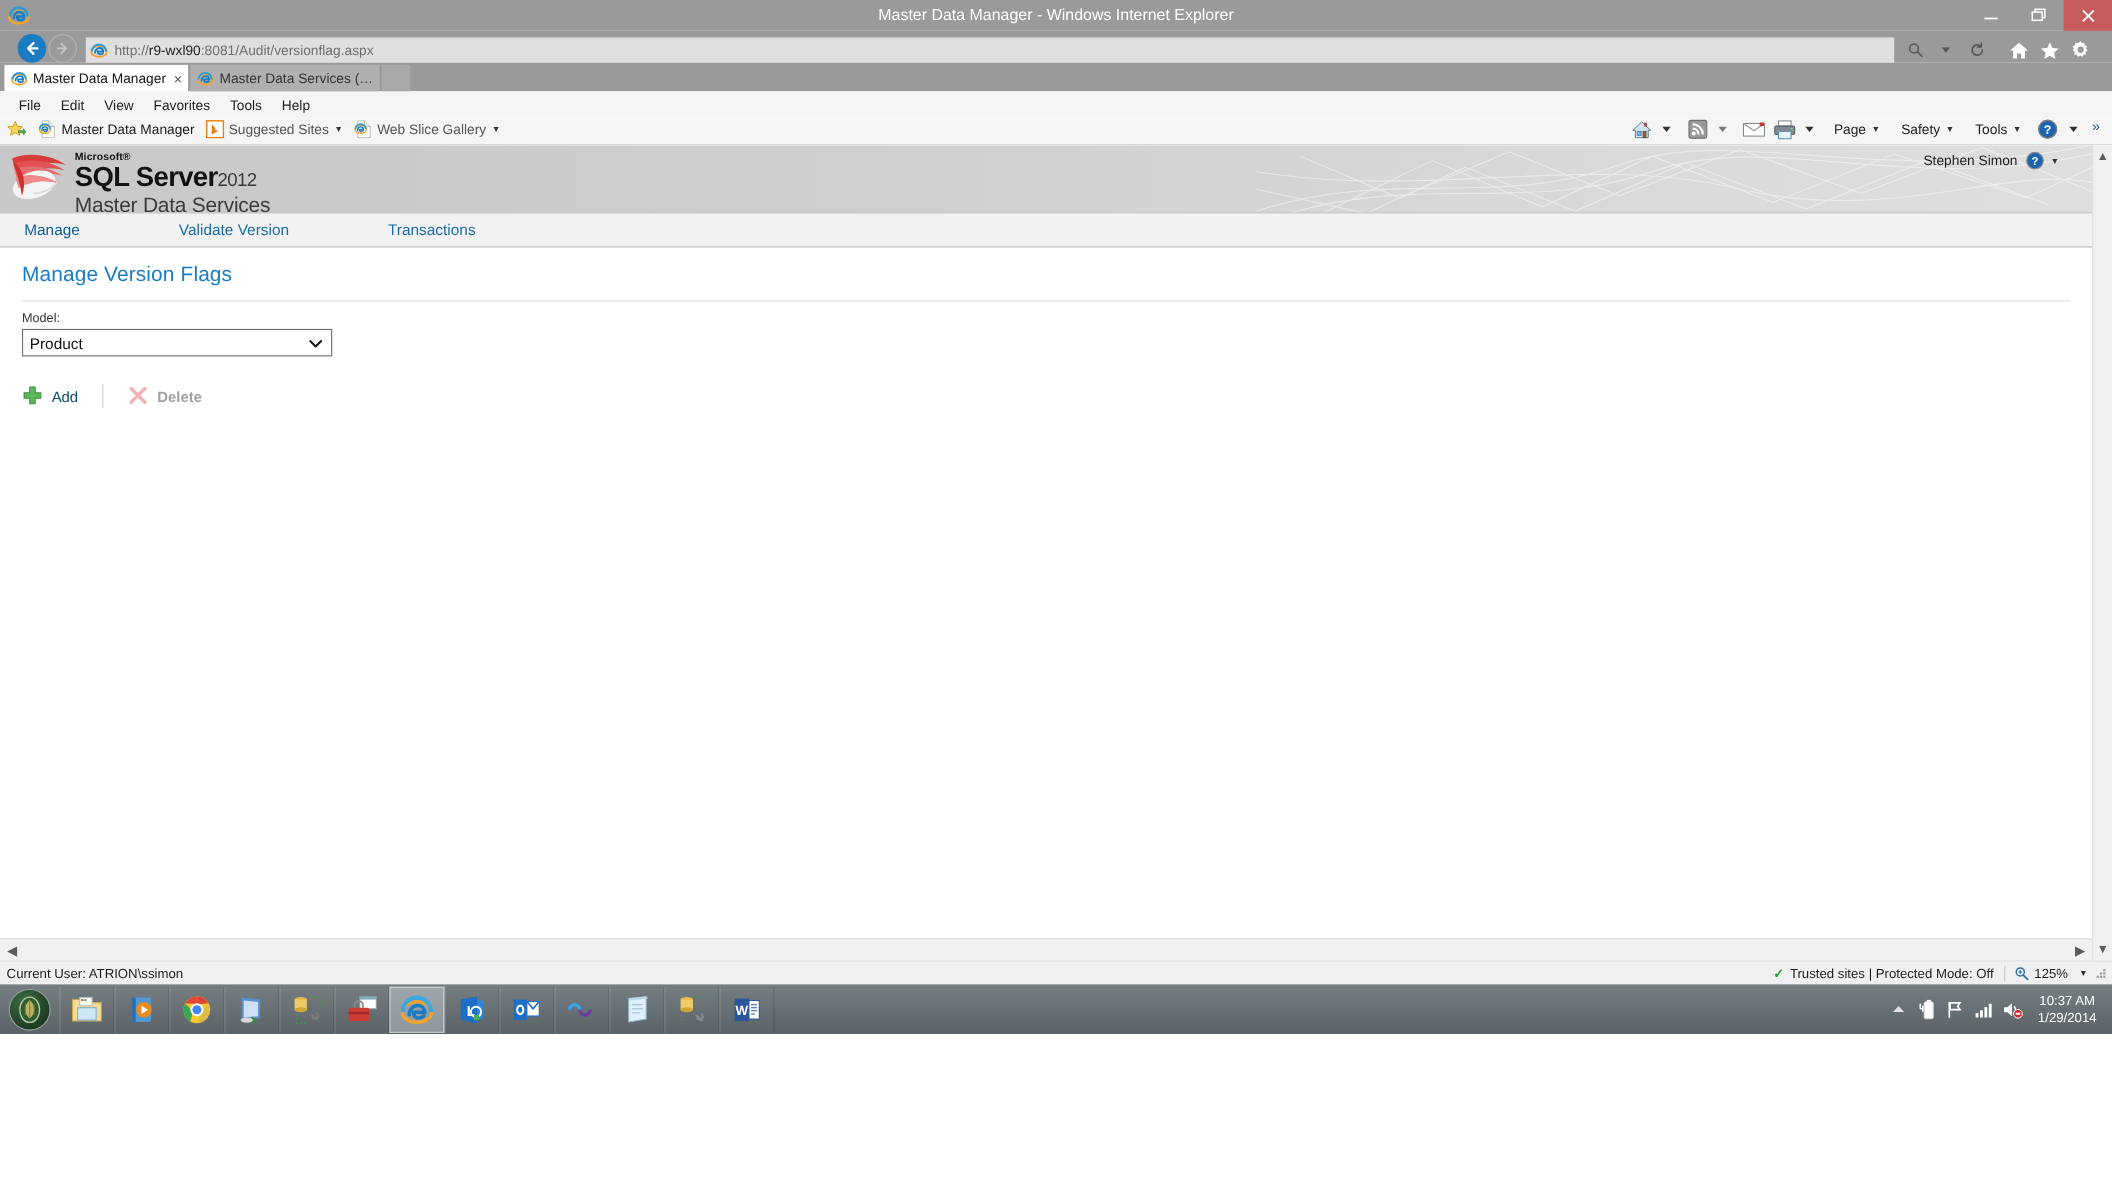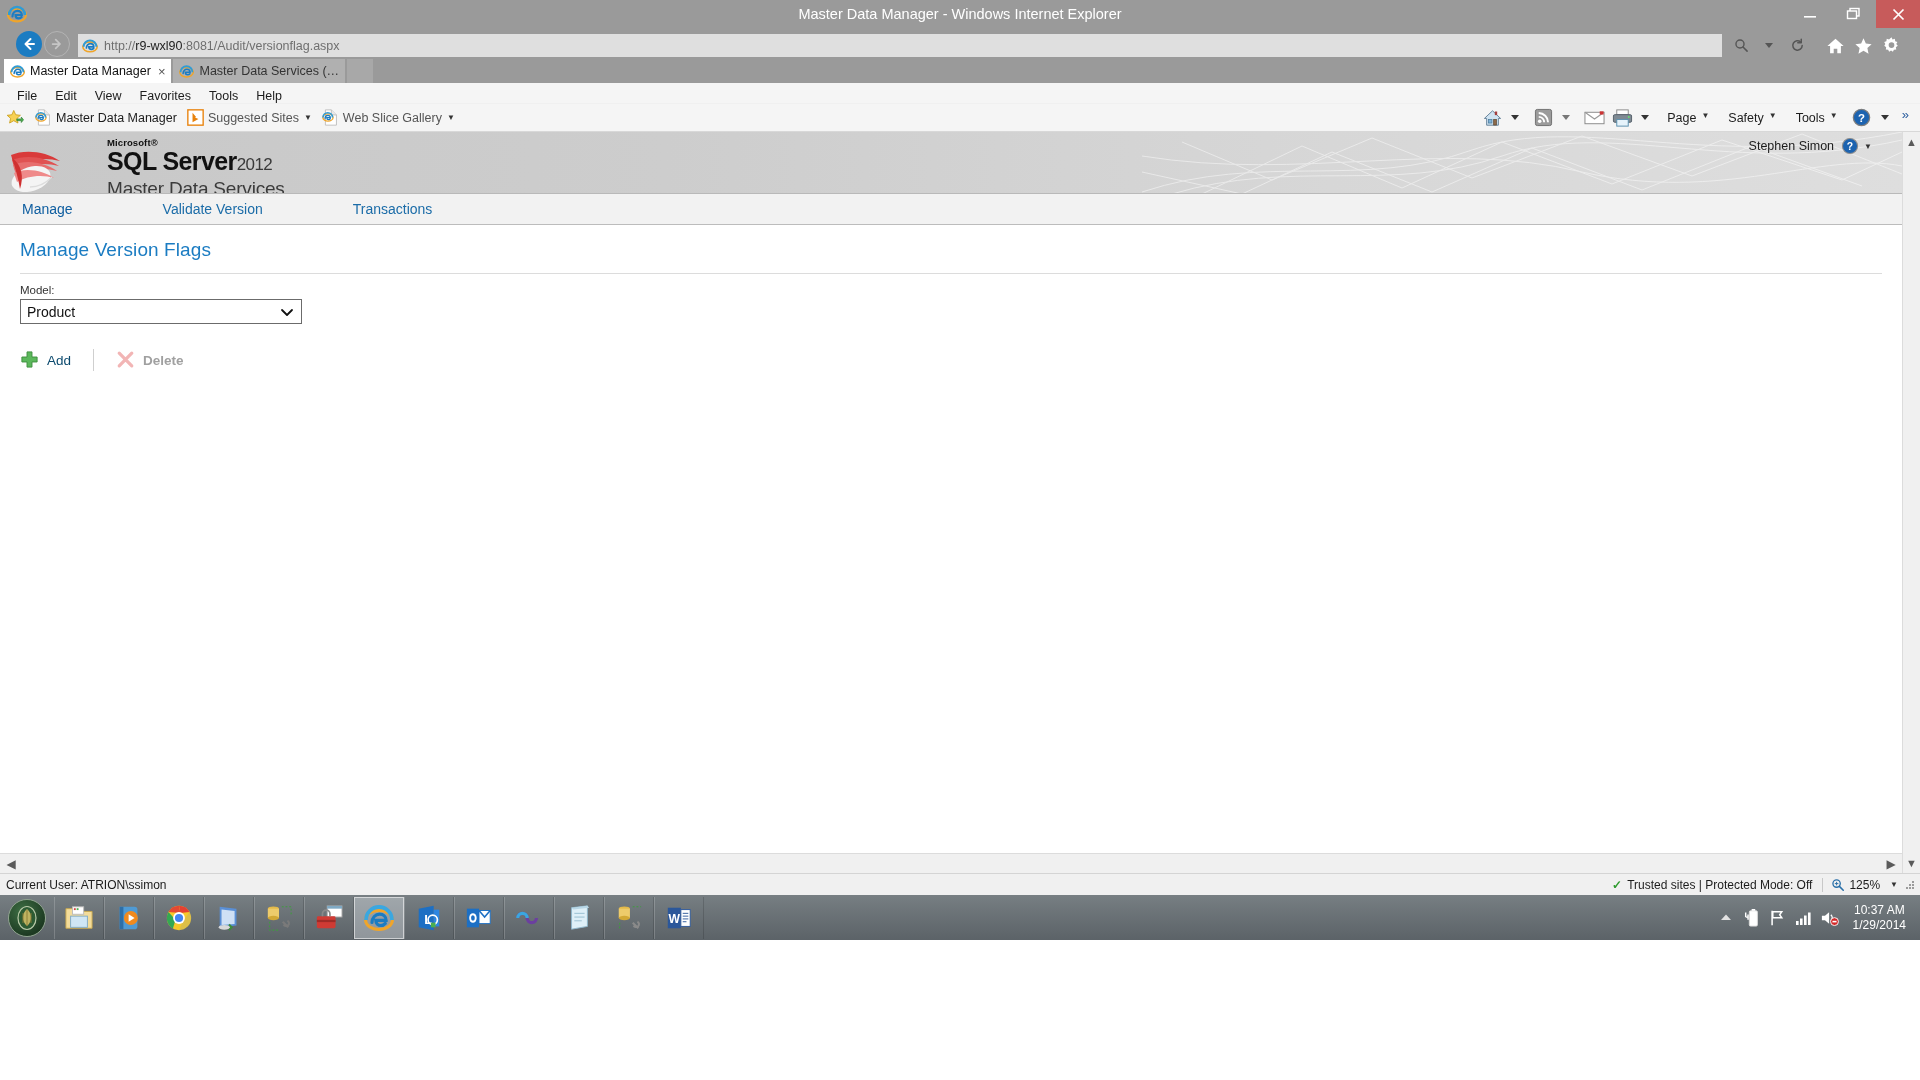--- a/index.html
+++ b/index.html
@@ -64,37 +64,37 @@
   
   .menubar { height: 21px; background: #f5f5f5; display: flex; align-items: flex-end; padding-left: 8px; border-bottom: 1px solid #f0f0f0; }
   .menubar .mi { font-size: 12.5px; color: #1c1c1c; padding: 0 9px; }
 
   
   .favbar { height: 28px; background: #f5f5f5; display: flex; align-items: center; padding: 0 6px; border-bottom: 1px solid #d8d8d8; }
   .fav-item { display: flex; align-items: center; font-size: 12.5px; color: #1c1c1c; margin-right: 10px; }
   .fav-item .ficon { width: 17px; height: 17px; margin-right: 4px; }
   .fav-item .caret { margin-left: 5px; font-size: 8px; color: #333; }
   .cmd-right { margin-left: auto; display: flex; align-items: center; gap: 1px; }
-  .cmd-item { display: flex; align-items: flex-start; font-size: 12.5px; color: #1c1c1c; padding: 0 4px; }
+  .cmd-item { display: flex; align-items: center; font-size: 12.5px; color: #1c1c1c; padding: 0 4px; }
   .cmd-item .caret { margin-left: 5px; font-size: 8px; color: #333; }
   .cmd-icn { width: 22px; height: 22px; display: flex; align-items: center; justify-content: center; }
   .chev-more { color: #2a5d9e; font-size: 13px; padding: 0 5px; align-self: flex-start; }
 
   
   .viewport { position: relative; height: 741px; background: #fff; display: flex; }
   .page { flex: 1; position: relative; overflow: hidden; }
 
   
   .mds-banner {
     height: 62px; position: relative; overflow: hidden;
     background: linear-gradient(to right, #c8c8c8 0%, #cdcdcd 35%, #d7d7d7 70%, #dedede 100%);
     border-bottom: 1px solid #b9b9b9;
   }
   .mds-banner .mesh { position: absolute; right: 0; top: 0; width: 760px; height: 62px; opacity: .55; }
-  .logo-wrap { position: absolute; left: 8px; top: 4px; display: flex; align-items: flex-end; gap: 39px; }
+  .logo-wrap { position: absolute; left: 8px; top: 4px; display: flex; align-items: flex-start; }
   .logo-mark { width: 56px; height: 52px; margin-right: 4px; }
   .logo-txt { padding-top: 2px; }
   .logo-ms { font-size: 9.5px; font-weight: bold; color: #111; letter-spacing: .1px; line-height: 10px; }
   .logo-sql { font-size: 25px; font-weight: bold; color: #111; line-height: 26px; letter-spacing: -.6px; }
   .logo-sql .yr { font-size: 17px; font-weight: normal; color: #3a3a3a; }
   .logo-sub { font-size: 19px; color: #3b3b3b; line-height: 21px; letter-spacing: -.2px; }
   .user-area { position: absolute; right: 30px; top: 5px; display: flex; align-items: center; text-align: right; }
   .user-name { font-size: 12.5px; color: #1c1c1c; margin-right: 7px; }
   .help-badge { width: 18px; height: 18px; }
   .help-caret { font-size: 8px; color: #333; margin-left: 5px; }

